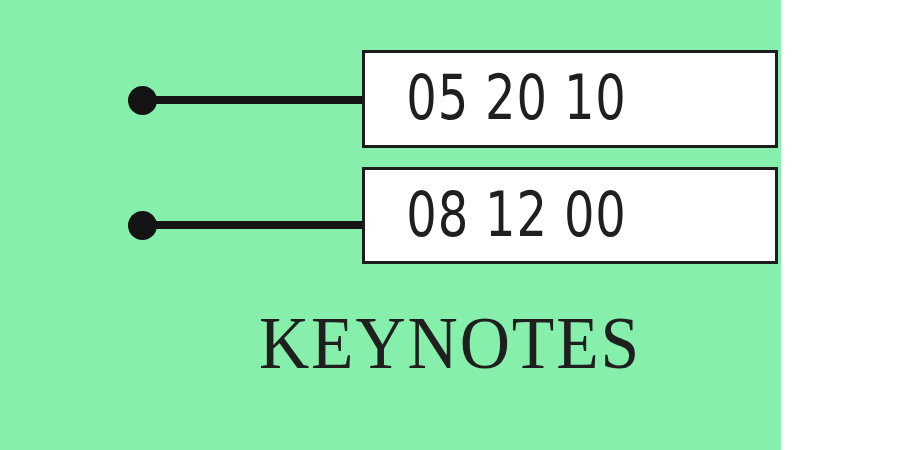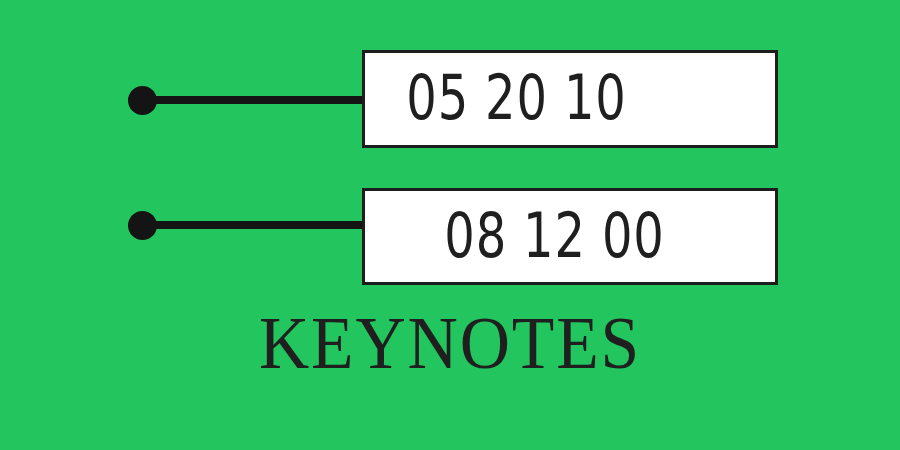--- a/index.html
+++ b/index.html
@@ -4,23 +4,23 @@
 <title>Keynotes Callout</title>
 <style>
   html, body {
     margin: 0;
     padding: 0;
     background: #ffffff;
   }
 
   #stage {
     position: relative;
-    width: 900px;
+    width: 781px;
     height: 450px;
-    background: #22c55e;
+    background: #86efac;
     overflow: hidden;
     font-family: "Liberation Sans", sans-serif;
   }
 
   
   .callout-row {
     position: absolute;
     left: 0;
     width: 900px;
     height: 0;
@@ -92,20 +92,20 @@
     <div class="leader-dot" style="left:127.5px; top:85.5px;"></div>
     <div class="leader-line" style="left:142px; top:96px; width:222px;"></div>
     <div class="keynote-box" style="left:362px; top:50px; width:416px; height:98px;">
       <span class="keynote-text">05 20 10</span>
     </div>
   </div>
 
   <div class="callout-row">
     <div class="leader-dot" style="left:127.5px; top:210.5px;"></div>
     <div class="leader-line" style="left:142px; top:221px; width:222px;"></div>
-    <div class="keynote-box" style="left:362px; top:188px; width:416px; height:97px;padding-left:38px;">
+    <div class="keynote-box" style="left:362px; top:167px; width:416px; height:97px;">
       <span class="keynote-text">08 12 00</span>
     </div>
   </div>
 
   <div id="keynotes-label">KEYNOTES</div>
 
 </div>
 
 </body></html>

